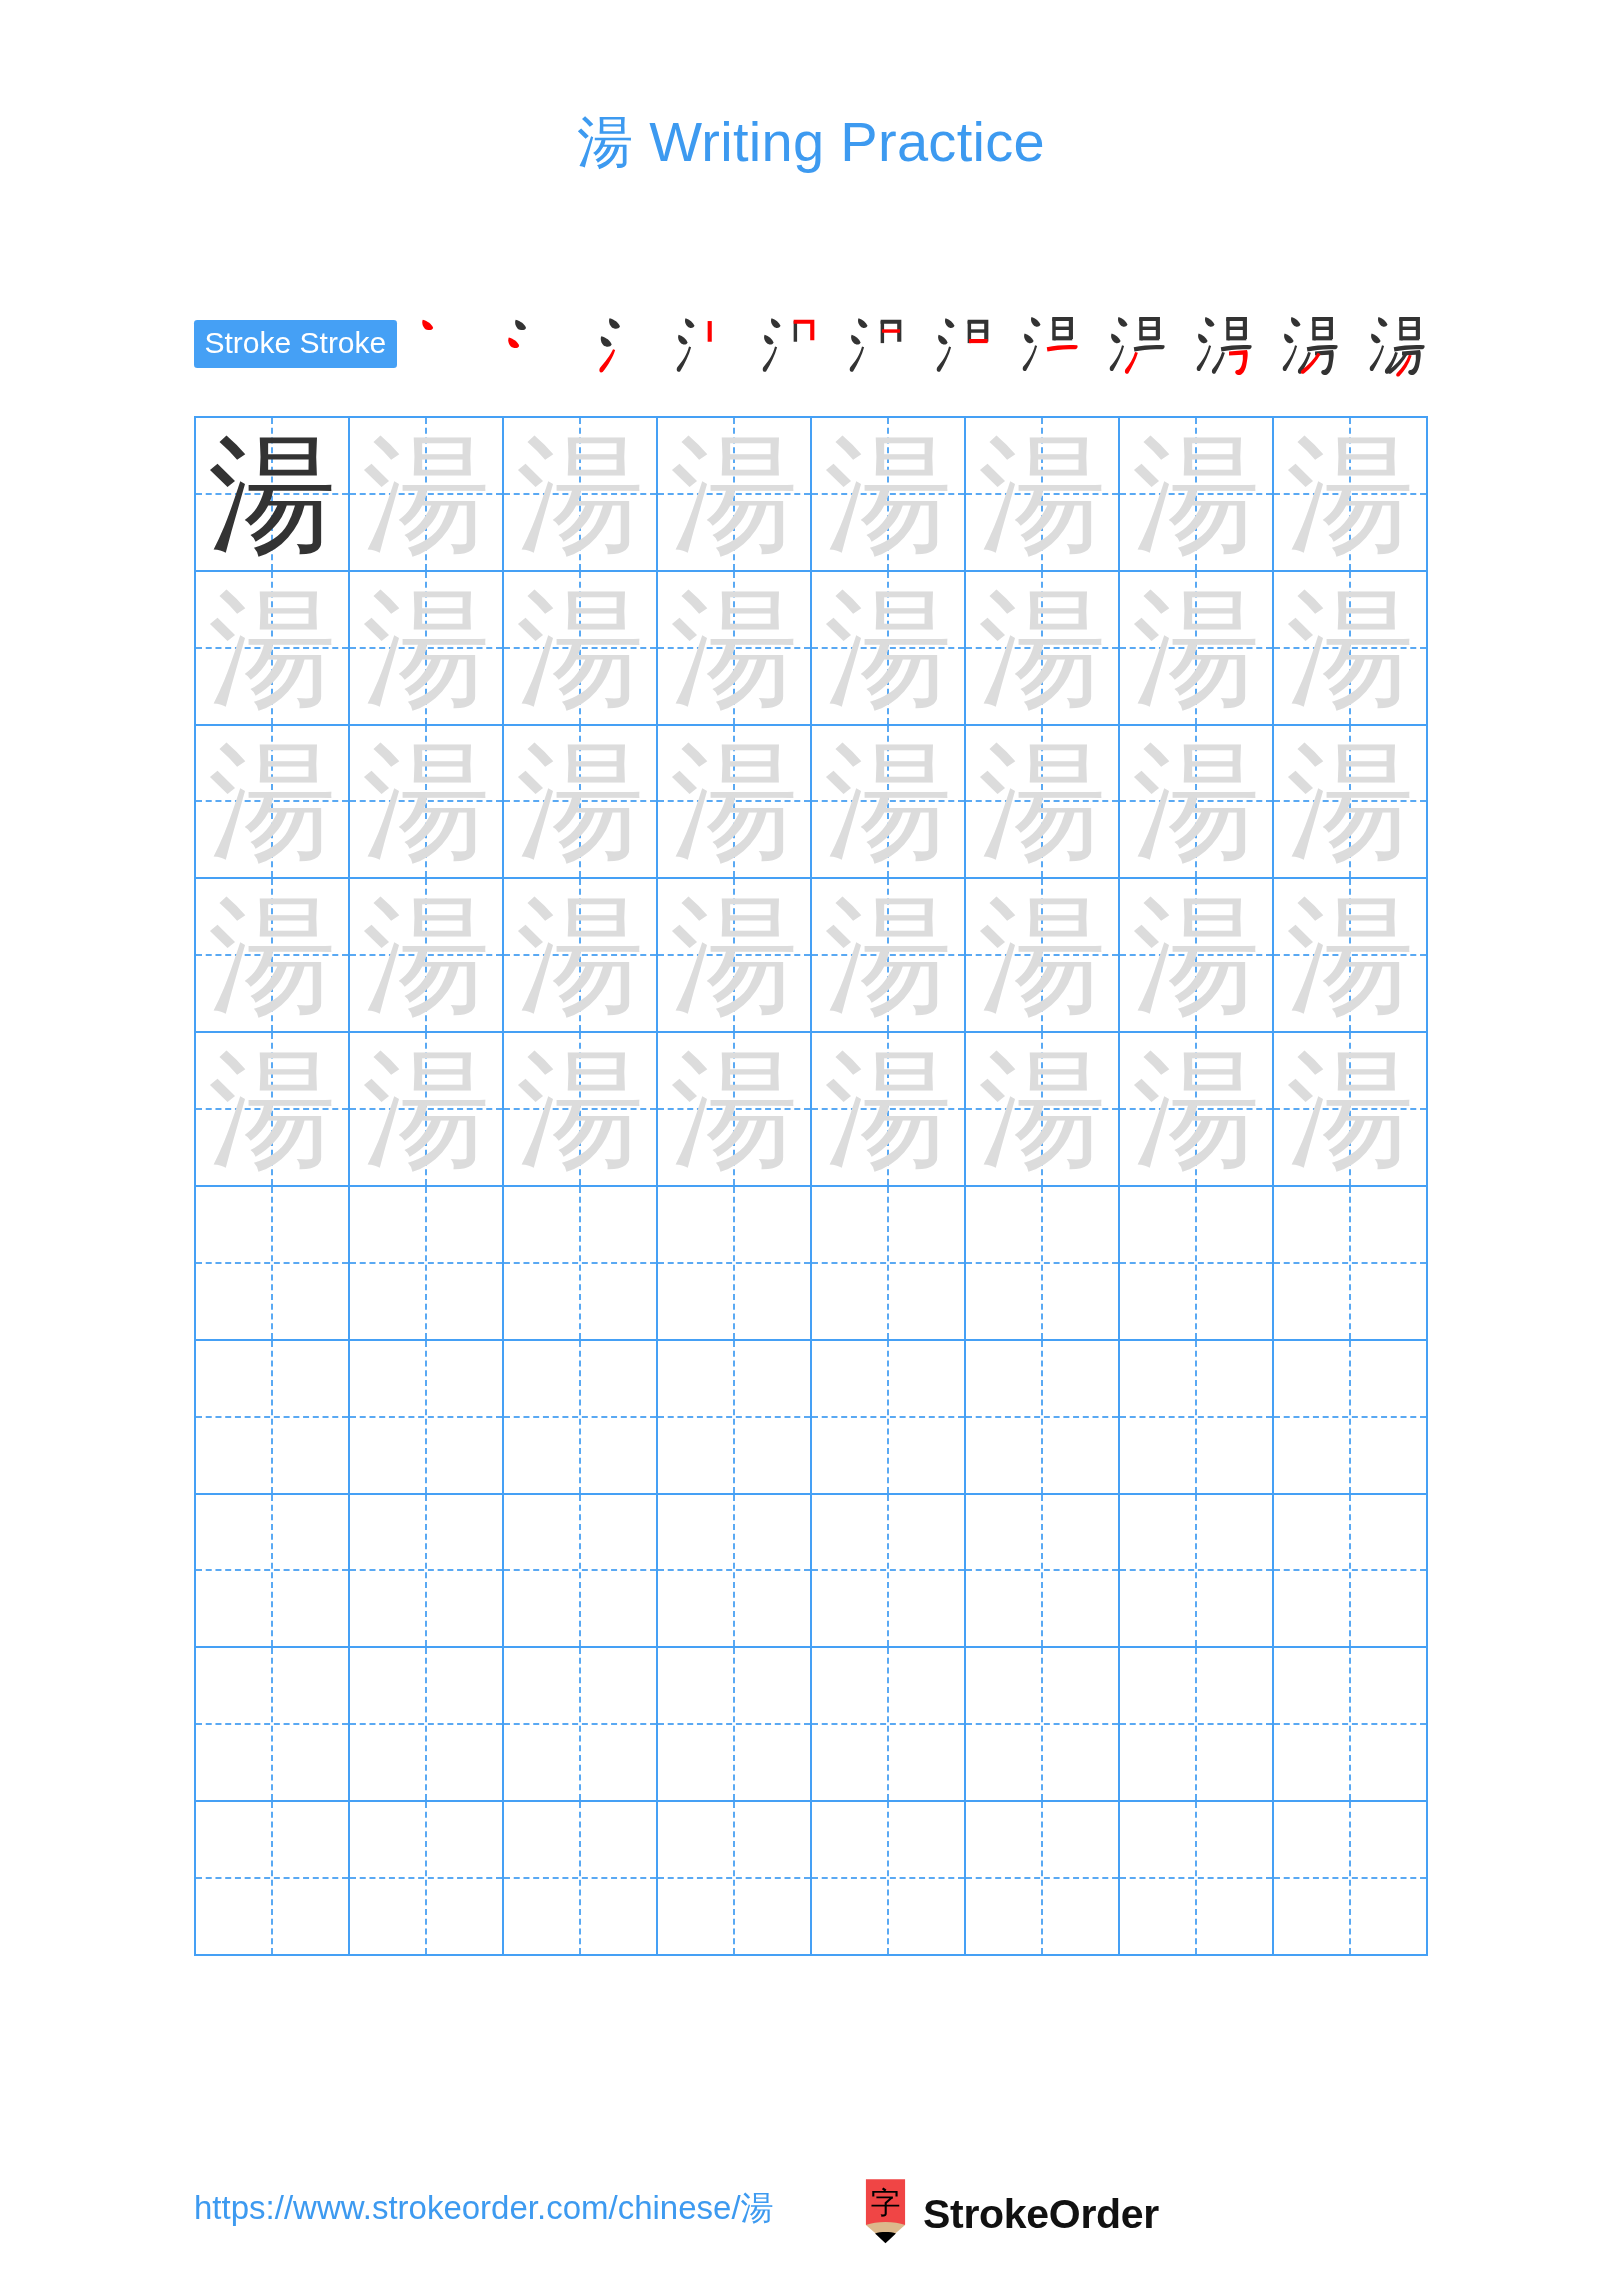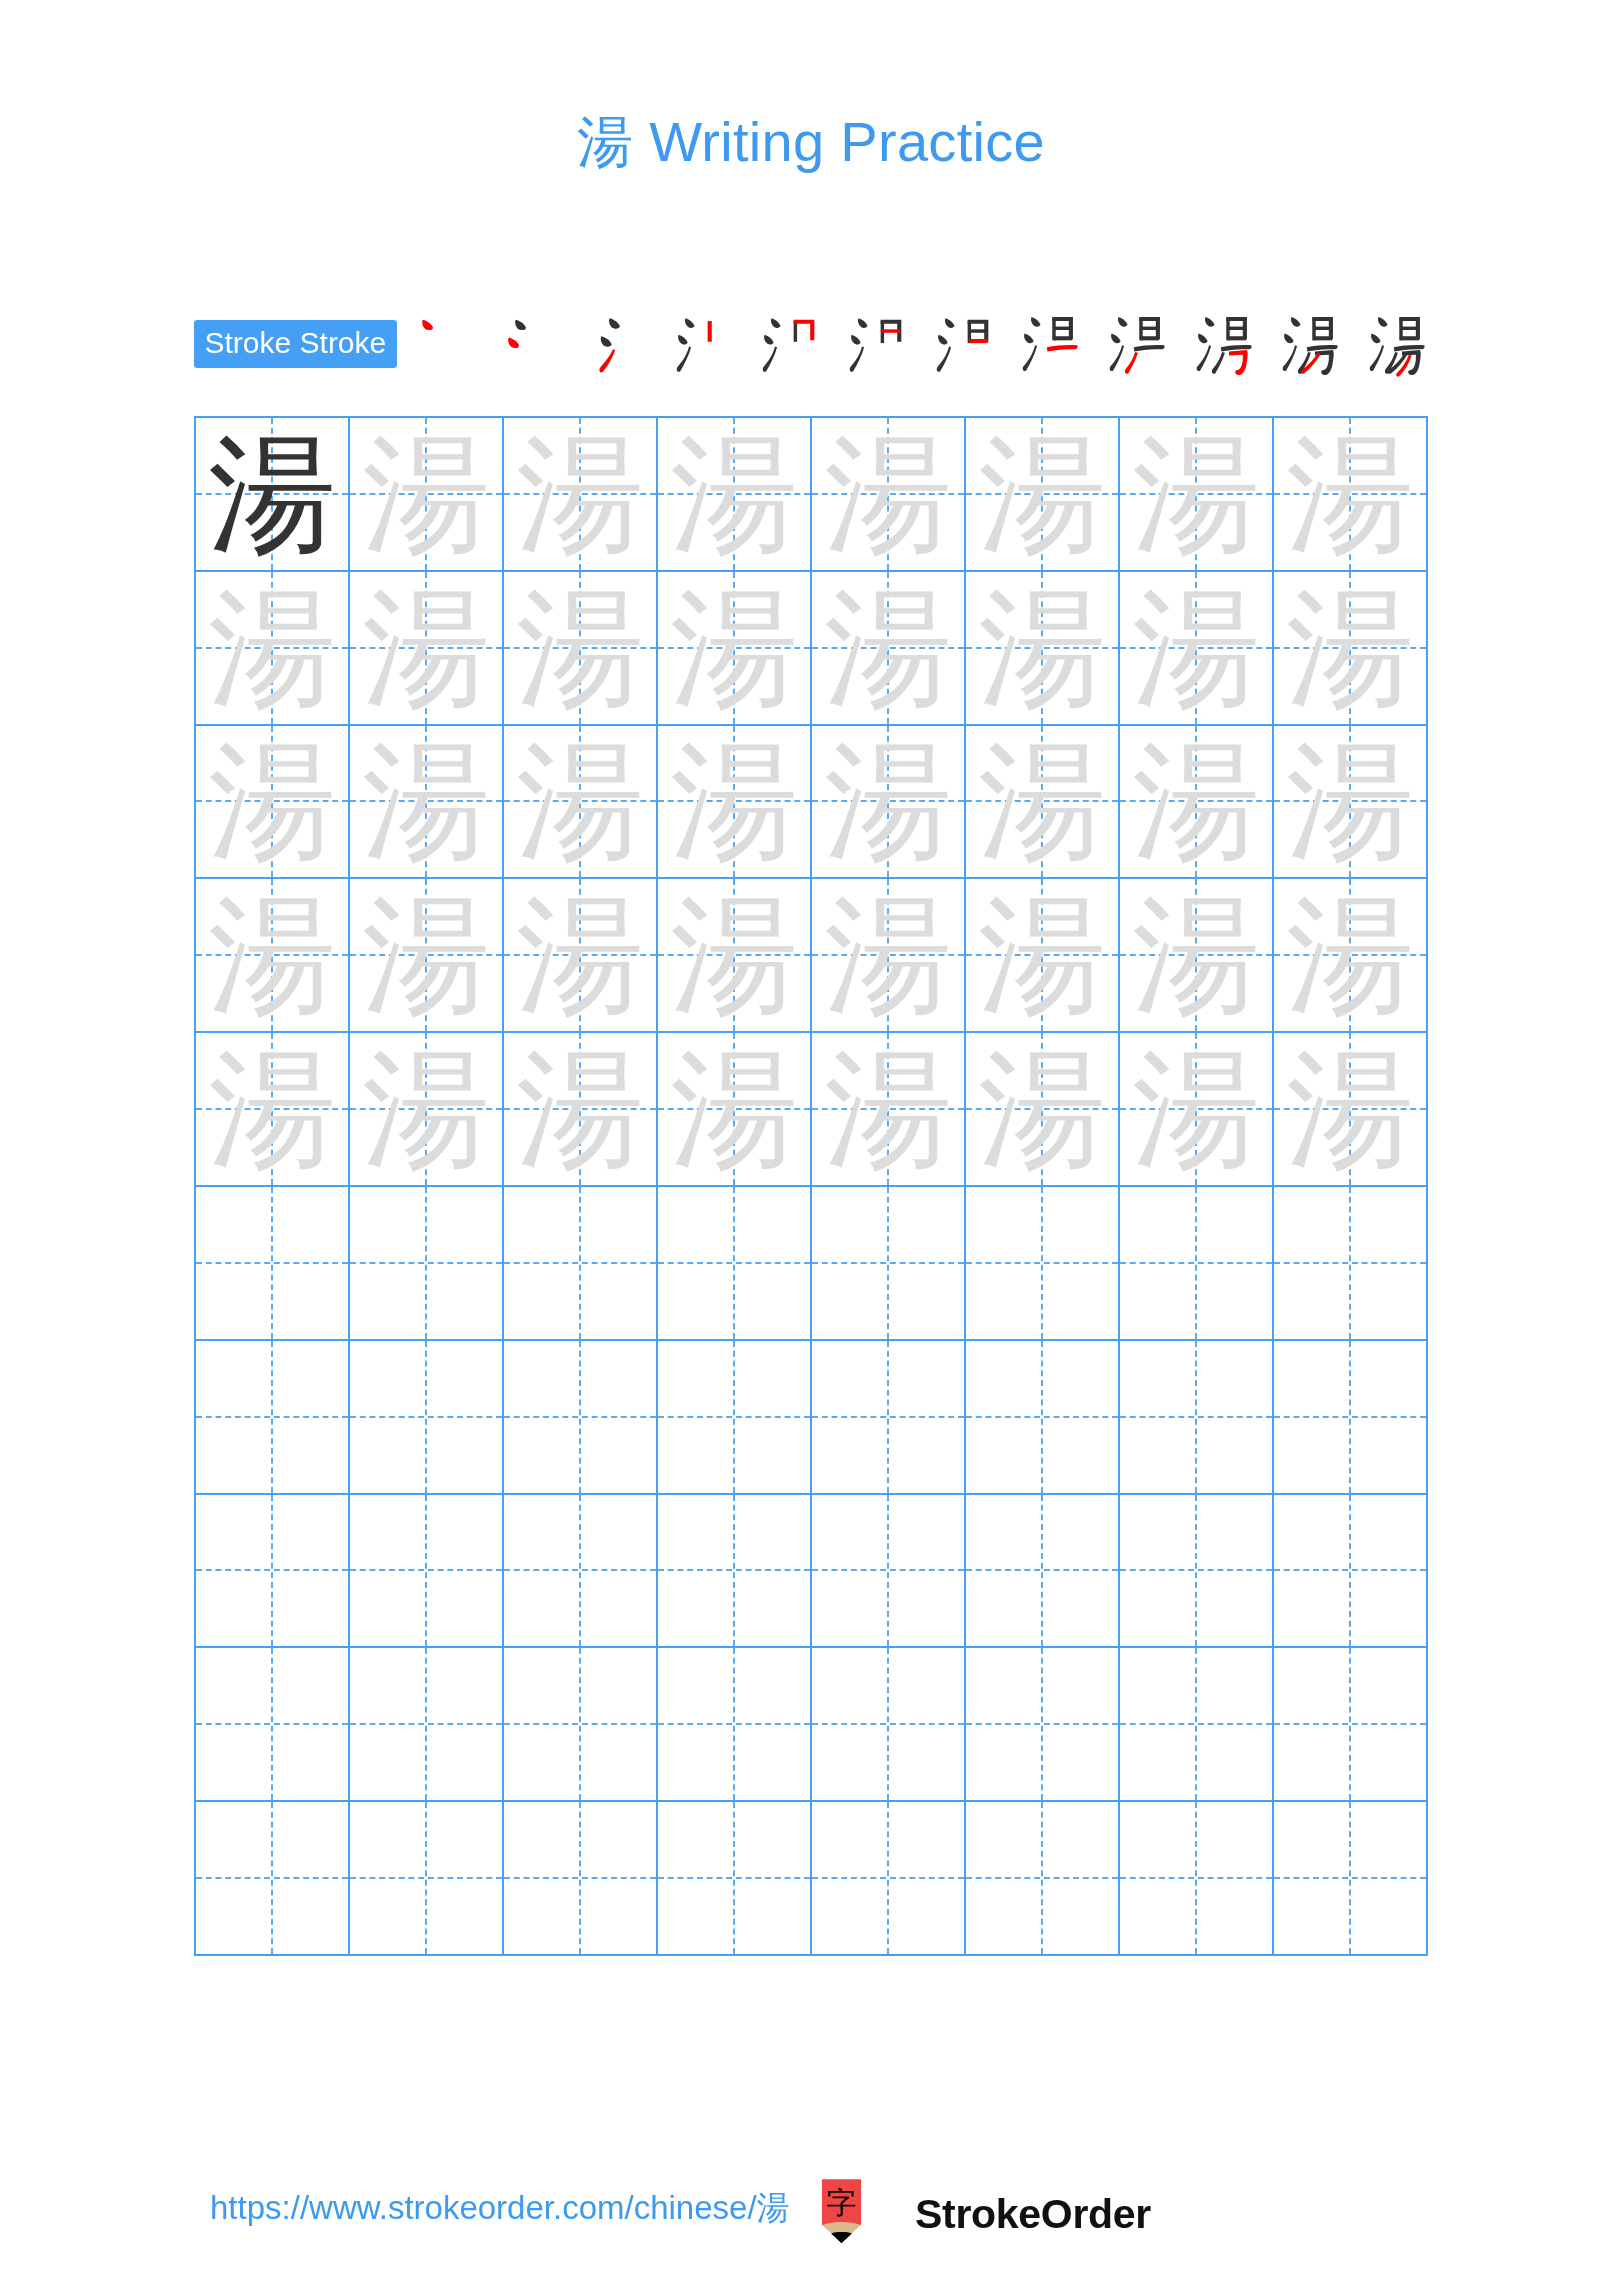--- a/index.html
+++ b/index.html
@@ -120,24 +120,25 @@
     z-index: 2;
     user-select: none;
   }
   .cell-glyph.model { color: #333333; }
   .cell-glyph.trace { color: #dcdcdc; }
   .cell-glyph.blank { color: transparent; }
 
   
   .footer {
     position: absolute;
-    left: 16px;
+    left: 0;
     top: 2179px;
     width: 1329px;
     height: 79px;
+    padding-left: 24px;
   }
   .footer-url {
     position: absolute;
     left: 194px;
     top: 6.5px;
     font-size: 33px;
     color: #3d9af0;
     white-space: nowrap;
   }
   .footer-brand {
@@ -154,21 +155,20 @@
     position: relative;
     flex: 0 0 auto;
   }
   .brand-logo svg { display: block; width: 47px; height: 71px; }
   .brand-name {
     font-size: 41px;
     font-weight: bold;
     color: #111111;
     letter-spacing: -0.3px;
     white-space: nowrap;
-    margin-left: 36px;
   }
 </style>
 </head>
 <body>
 
 <div class="page-title">湯 Writing Practice</div>
 
 <div class="stroke-order-row">
   <div class="stroke-order-badge">Stroke Stroke</div>
 

